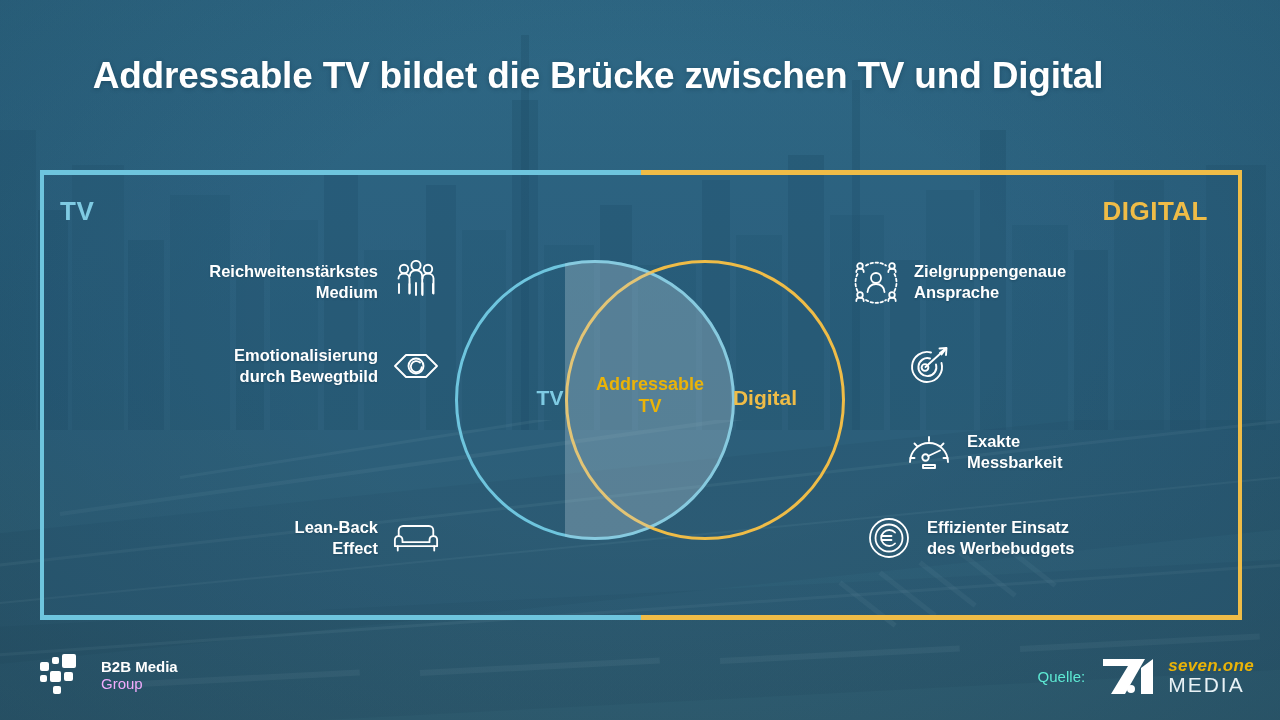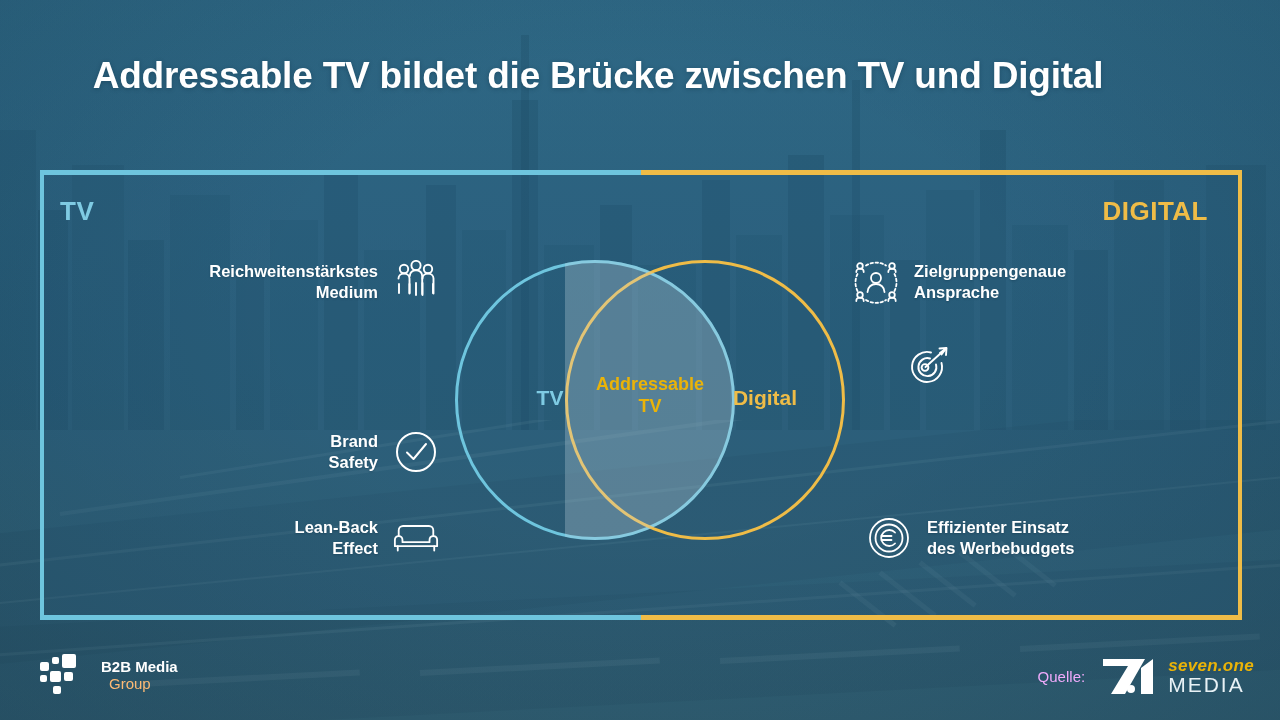--- a/index.html
+++ b/index.html
@@ -93,24 +93,24 @@
   .feat.right .feat-txt { text-align:left; }
   .feat-ico { width:48px; height:48px; flex:0 0 48px; display:flex; align-items:center; justify-content:center; }
   .feat-ico svg { display:block; }
 
   
   .footer-left { position:absolute; left:40px; bottom:22px; display:flex; align-items:center; gap:13px; }
   .b2b-mark { width:48px; height:44px; position:relative; }
   .b2b-mark i { position:absolute; background:#fff; border-radius:2px; display:block; }
   .b2b-txt { line-height:1.12; }
   .b2b-1 { color:#fff; font-size:15px; font-weight:bold; }
-  .b2b-2 { color:#fdba74; font-size:15px; font-weight:normal;margin-left:8px; }
+  .b2b-2 { color:#f0abfc; font-size:15px; font-weight:normal; }
 
   .footer-right { position:absolute; right:26px; bottom:24px; display:flex; align-items:center; gap:16px; }
-  .quelle { color:#f0abfc; font-size:15px; }
+  .quelle { color:#5eead4; font-size:15px; }
   .s1-logo { display:flex; align-items:center; gap:7px; }
   .s1-mark { position:relative; width:60px; height:40px; }
   .s1-words { line-height:1.0; }
   .s1-a { color:#eab308; font-size:17px; font-weight:bold; letter-spacing:0.3px;font-style:italic; }
   .s1-b { color:#e8f1f5; font-size:21px; font-weight:300; letter-spacing:2px; }
 </style>
 </head>
 <body>
 
 <div id="bg">
@@ -194,31 +194,32 @@
           <circle cx="23" cy="5.5" r="4.6"></circle>
           <circle cx="35" cy="9" r="4.2"></circle>
         <path d="M5.5 18.5c0-3 2.5-5 5.5-5s5.5 2 5.5 5v15"></path>
         <path d="M16.8 16c0-3.4 2.8-5.8 6.2-5.8s6.2 2.4 6.2 5.8v18"></path>
         <path d="M29.5 18.5c0-3 2.5-5 5.5-5s5.5 2 5.5 5v15"></path>
         <path d="M6 24v9M16.5 24v9M23 23v12M29.5 23v12M40 24v9"></path>
       </svg>
     </div>
   </div>
 
-
-  <div class="feat left" style="top:258px;">
-    <div class="feat-txt">Brand
-Safety</div>
-    <div class="feat-ico">
-      <svg width="44" height="44" viewBox="0 0 44 44" fill="none" stroke="#ffffff" stroke-width="2" stroke-linecap="round" stroke-linejoin="round">
-        <circle cx="22" cy="22" r="19"></circle>
-        <path d="M13 22.5 L19.5 29 L32 14"></path>
-      </svg>
-    </div>
-  </div>
+  <div class="feat left" style="top:172px;">
+    <div class="feat-txt">Emotionalisierung
+durch Bewegtbild</div>
+    <div class="feat-ico">
+      <svg width="46" height="30" viewBox="0 0 46 30" fill="none" stroke="#ffffff" stroke-width="1.9" stroke-linejoin="round">
+        <path d="M2 15 L13 4 L33 4 L44 15 L33 26 L13 26 Z"></path>
+        <circle cx="23" cy="15" r="7.5"></circle>
+        <path d="M27 11.5a5.5 5.5 0 1 0 1.8 4.6" stroke-linecap="round"></path>
+      </svg>
+    </div>
+  </div>
+
 
   <div class="feat left" style="top:344px;">
     <div class="feat-txt">Lean-Back
 Effect</div>
     <div class="feat-ico">
       <svg width="50" height="34" viewBox="0 0 50 34" fill="none" stroke="#ffffff" stroke-width="1.9" stroke-linecap="round" stroke-linejoin="round">
         <path d="M7 15V9c0-2.5 2-4.5 4.5-4.5h27C41 4.5 43 6.5 43 9v6"></path>
         <path d="M7 15c-2.4 0-4 1.8-4 4.2v6.3h44v-6.3c0-2.4-1.6-4.2-4-4.2-2.3 0-3.9 1.7-3.9 4v2.3H10.9V19c0-2.3-1.6-4-3.9-4z"></path>
         <path d="M6 25.5v4.5M44 25.5v4.5"></path>
       </svg>
@@ -254,20 +255,33 @@
         <path d="M25 7.5A15 15 0 1 0 35.5 18"></path>
         <path d="M24 13.5A9 9 0 1 0 30 19.5"></path>
         <circle cx="19" cy="22.5" r="3.4"></circle>
         <path d="M19.5 22 L40 3.5"></path>
         <path d="M33.5 3.5 L40.5 3 L40 10"></path>
         <path d="M35.5 9.5 L40.2 3.3 L34 8"></path>
       </svg>
     </div>
   </div>
 
+  <div class="feat right" style="top:258px; left:865px;">
+    <div class="feat-ico">
+      <svg width="46" height="38" viewBox="0 0 46 38" fill="none" stroke="#ffffff" stroke-width="1.9" stroke-linecap="round" stroke-linejoin="round">
+        <path d="M4 29a19 19 0 1 1 38 0"></path>
+        <path d="M23 4v4M8.5 10.5l2.8 2.8M37.5 10.5l-2.8 2.8M4.5 25h4M41.5 25h-4"></path>
+        <circle cx="19.5" cy="24.5" r="3.2"></circle>
+        <path d="M22.3 23 L34 17.5"></path>
+        <path d="M17 32h12v3H17z"></path>
+      </svg>
+    </div>
+    <div class="feat-txt">Exakte
+Messbarkeit</div>
+  </div>
 
   <div class="feat right" style="top:344px; left:825px;">
     <div class="feat-ico">
       <svg width="44" height="44" viewBox="0 0 44 44" fill="none" stroke="#ffffff" stroke-width="1.8" stroke-linecap="round">
         <circle cx="22" cy="22" r="19"></circle>
         <circle cx="22" cy="22" r="13.5"></circle>
         <path d="M28 16.5a8 8 0 1 0 0 11"></path>
         <path d="M14.5 20h10M14.5 24h10"></path>
       </svg>
     </div>

